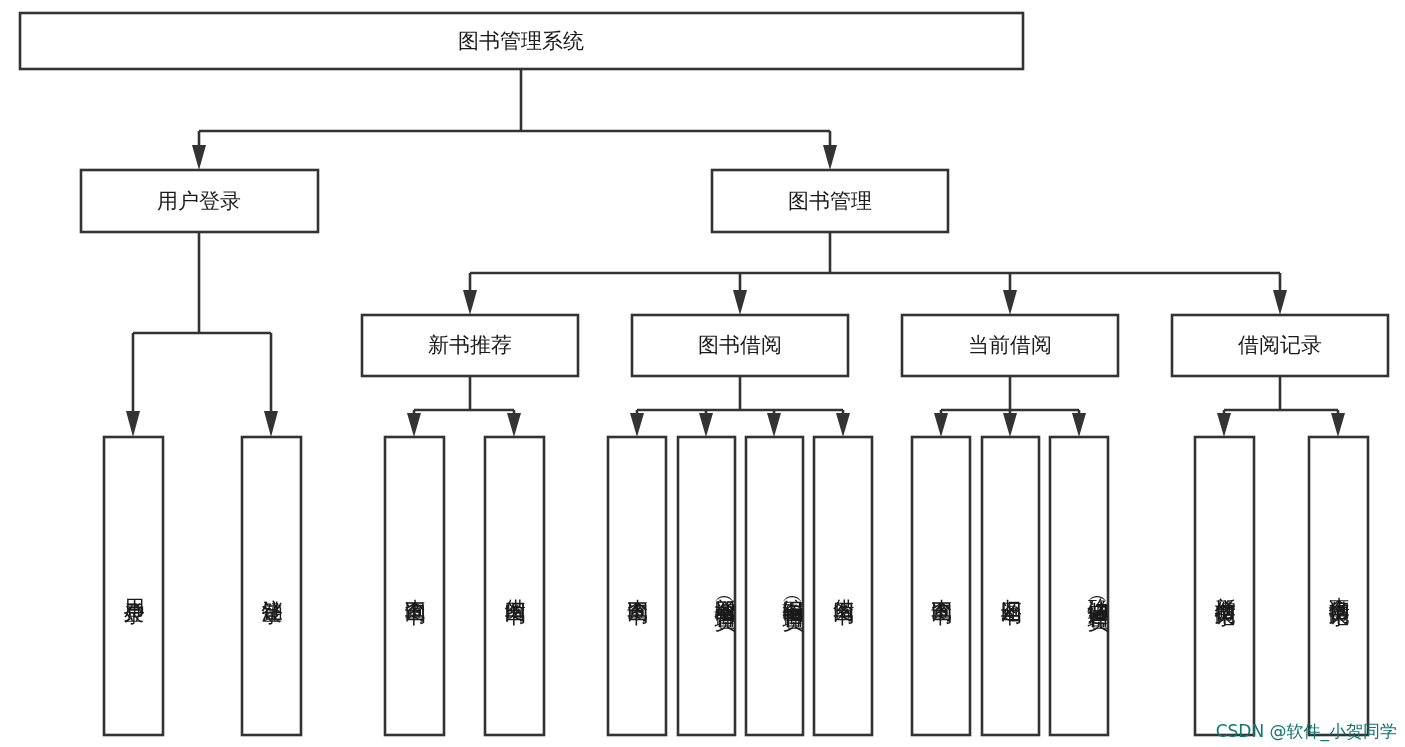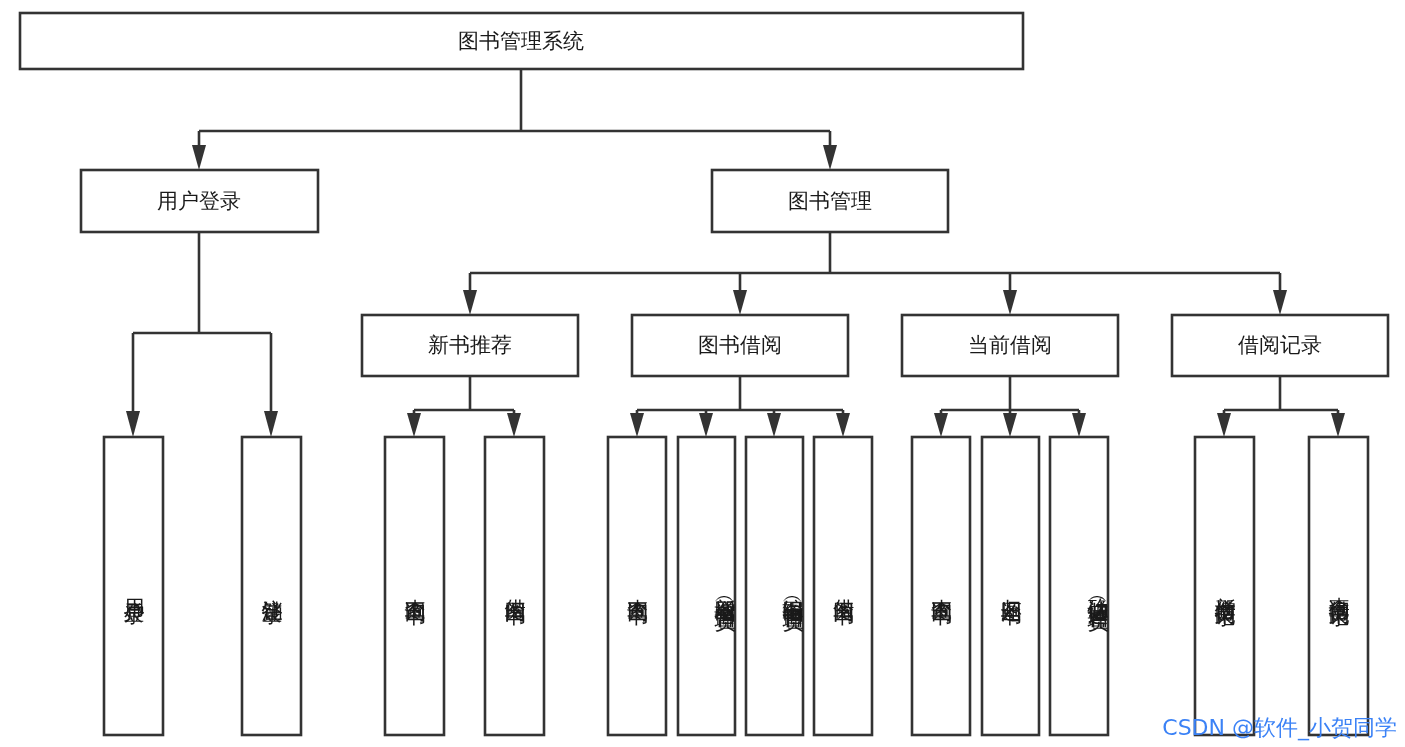--- a/index.html
+++ b/index.html
@@ -62,22 +62,22 @@
     justify-content: center;
     white-space: nowrap;
     pointer-events: none;
     user-select: none;
   }
   .watermark {
     position: absolute;
     right: 8px;
     bottom: 4px;
     font-family: "DejaVu Sans", "Liberation Sans", sans-serif;
-    font-size: 22px;
-    color: #3b82f6;
+    font-size: 17px;
+    color: #0f766e;
     white-space: nowrap;
     user-select: none;
   }
 </style>
 </head>
 <body>
 
 <div id="diagram-root">
 
   <svg class="flow" viewBox="0 0 1405 747" xmlns="http://www.w3.org/2000/svg">

